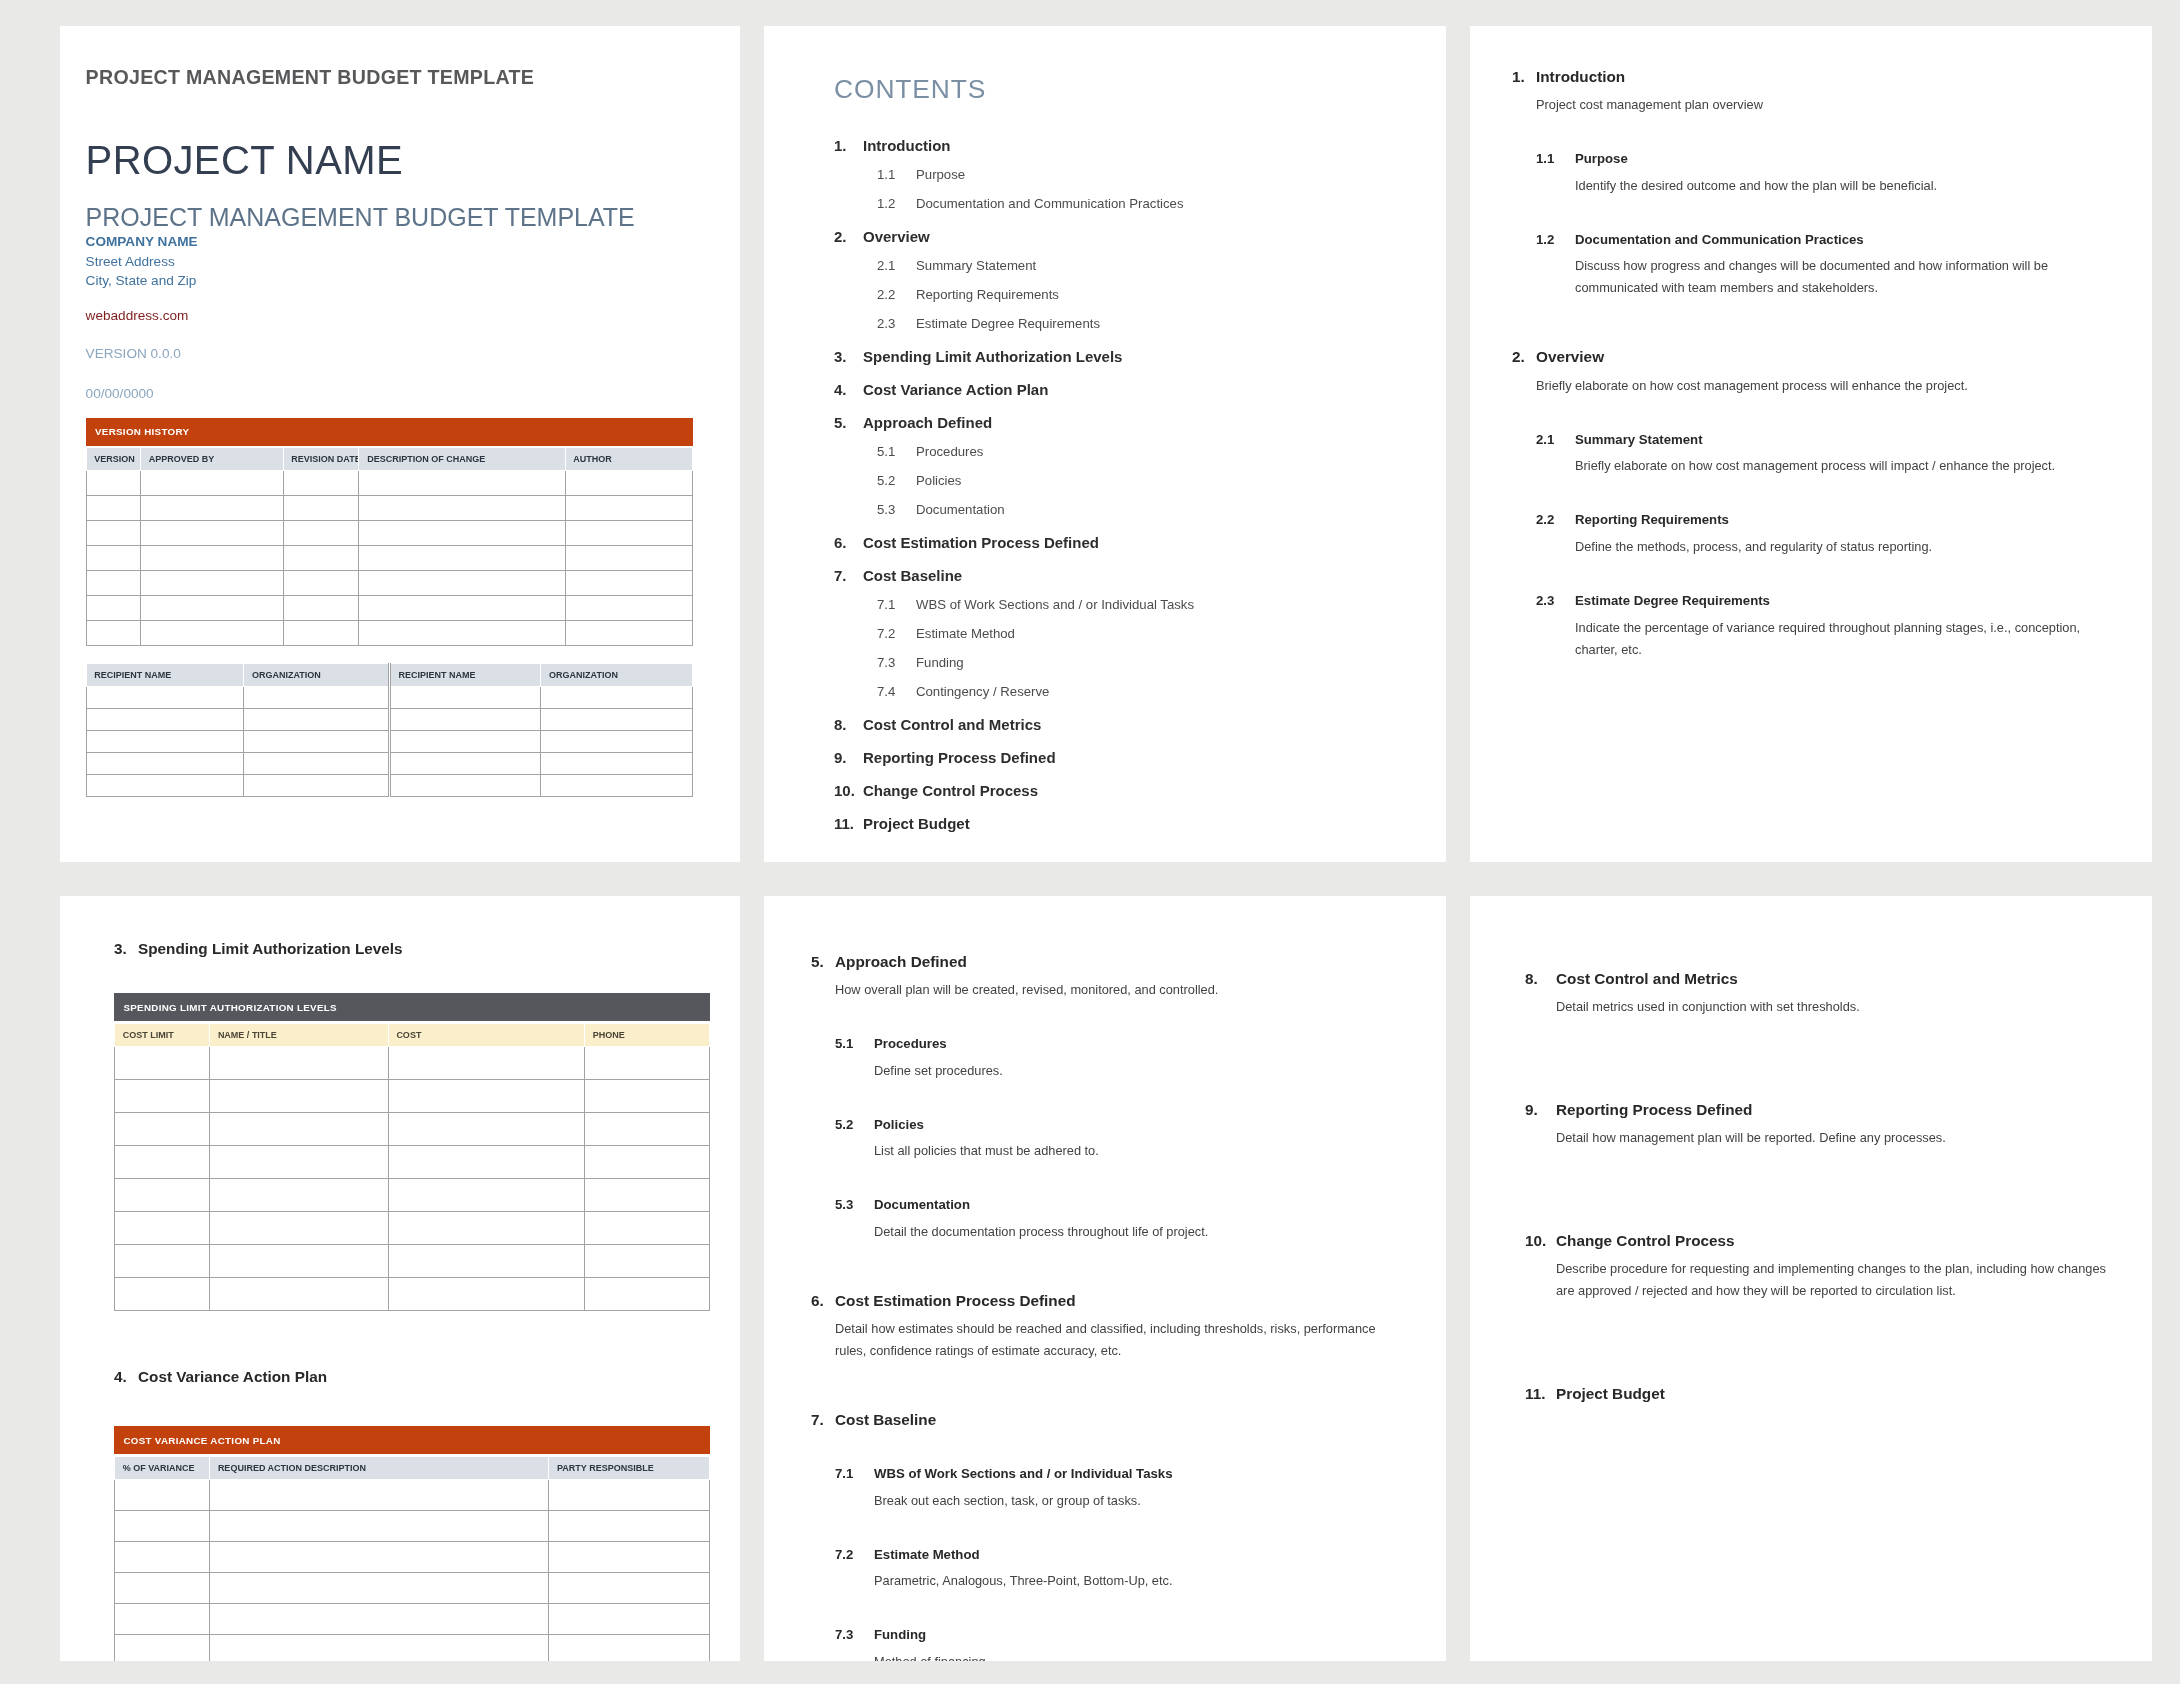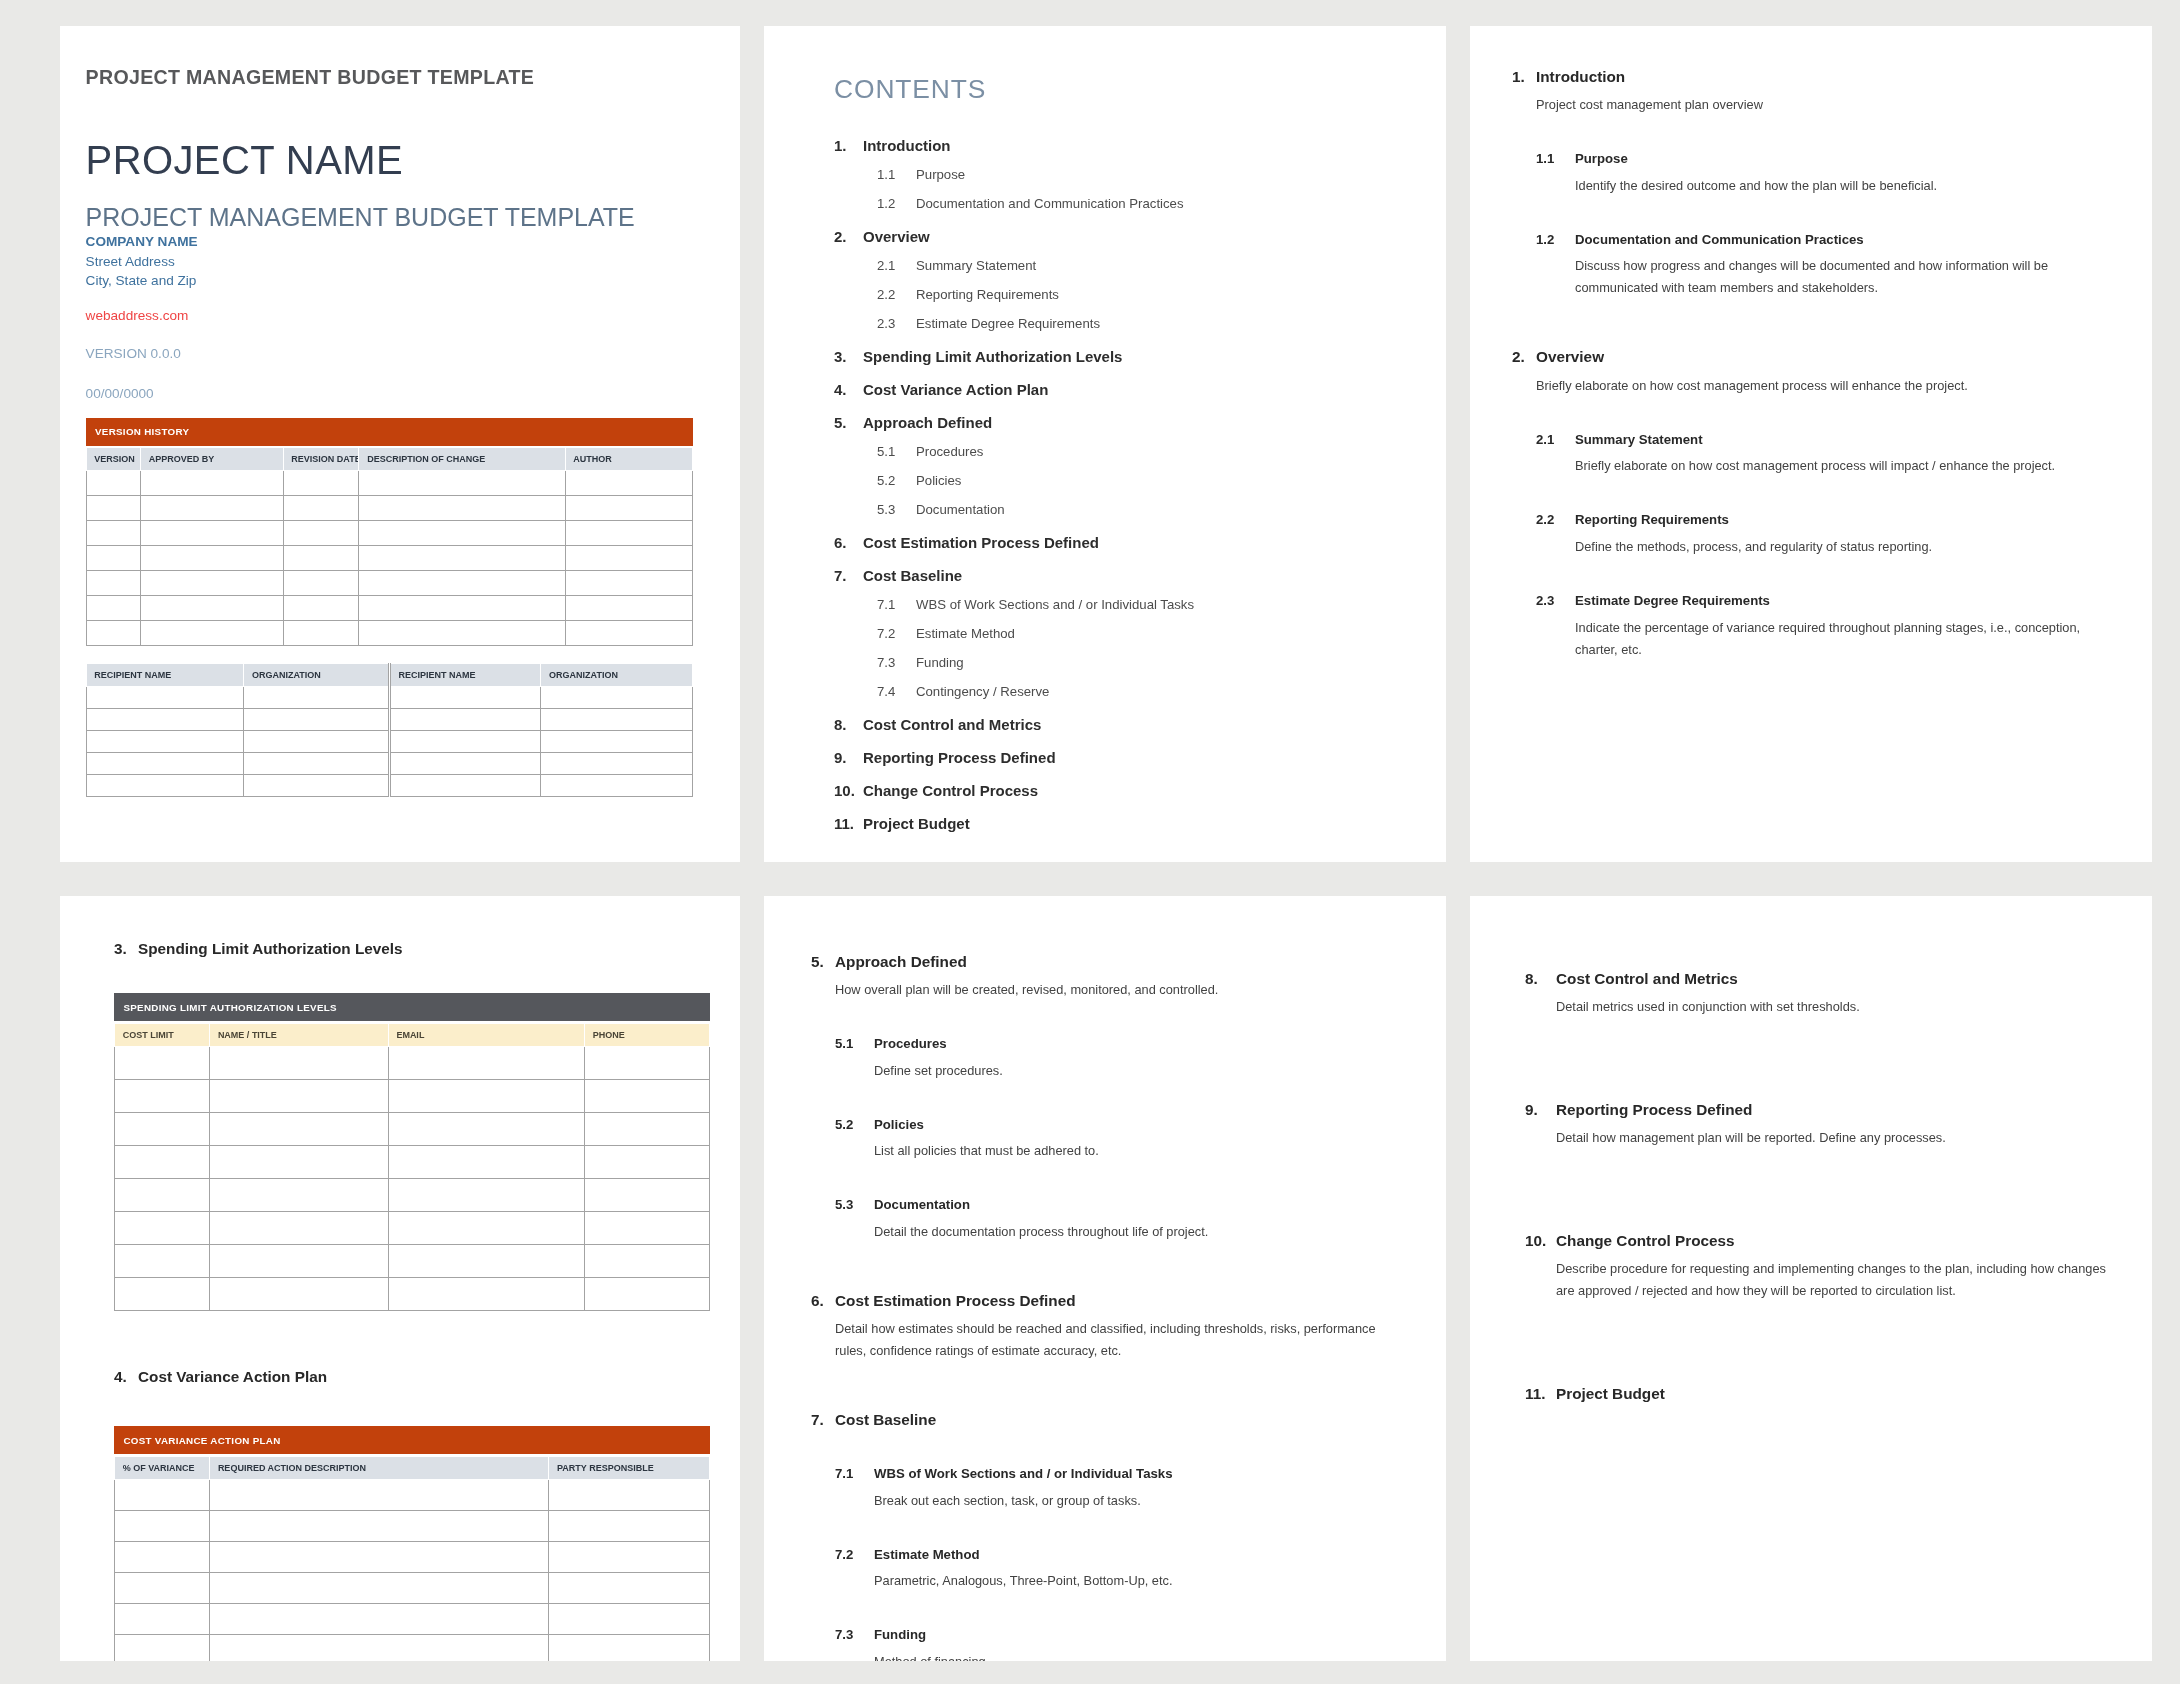--- a/index.html
+++ b/index.html
@@ -20,21 +20,21 @@
   }
   .page{background:#ffffff;box-sizing:border-box;overflow:hidden}
 
   
   .p1{padding:40px 47px 0 25.6px}
   .kicker{font-size:19.6px;font-weight:700;color:#57585a;letter-spacing:0.3px}
   .doc-title{margin-top:49px;font-size:40px;font-weight:400;color:#333e50;letter-spacing:0.4px}
   .doc-subtitle{margin-top:20.4px;font-size:25px;font-weight:400;color:#5d7389}
   .company{font-size:13.6px;line-height:19.6px;color:#3f729e}
   .company .c0{font-weight:700}
-  .web{margin-top:17px;font-size:13.6px;color:#ef4444}
+  .web{margin-top:17px;font-size:13.6px;color:#7f1d1d}
   .ver{margin-top:23px;font-size:13.6px;color:#8ba6bf}
   .date{margin-top:25px;font-size:13.6px;color:#8ba6bf}
 
   
   .tbl{margin-top:17px}
   .tbl-title{color:#fff;font-size:9.8px;font-weight:700;letter-spacing:0.3px;padding:8.5px 9.4px}
   .tbl[data-style="navy"] .tbl-title{background:#c2410c}
   .tbl[data-style="gray"] .tbl-title{background:#55575c}
   .tbl table{width:100%;border-collapse:collapse;border:0.9px solid #a3a3a3;margin-top:1.7px;table-layout:fixed}
   .tbl th{font-size:9px;font-weight:700;text-align:left;padding:6px 7.7px;border:1.7px solid #ffffff;white-space:nowrap;overflow:hidden}
@@ -384,21 +384,21 @@
           <colgroup>
             <col style="width: 16%;">
             <col style="width: 30%;">
             <col style="width: 33%;">
             <col style="width: 21%;">
           </colgroup>
           <thead>
             <tr>
               <th>COST LIMIT</th>
               <th>NAME / TITLE</th>
-              <th>EMAIL</th>
+              <th>COST</th>
               <th>PHONE</th>
             </tr>
           </thead>
           <tbody>
             <tr>
               <td style="height: 30px;"></td>
               <td style="height: 30px;"></td>
               <td style="height: 30px;"></td>
               <td style="height: 30px;"></td>
             </tr>

